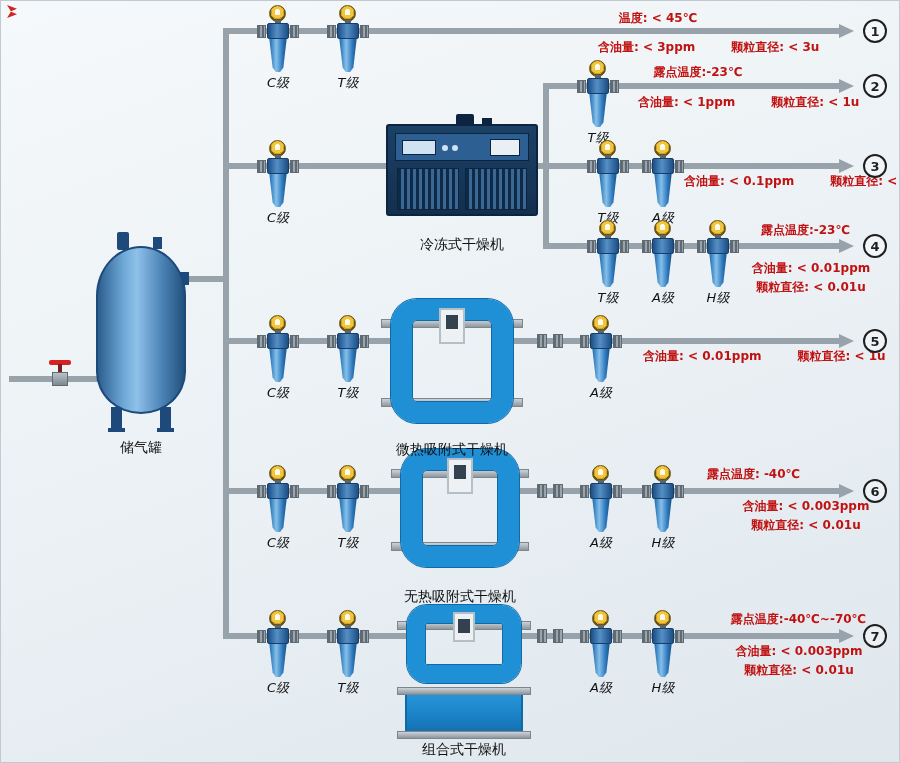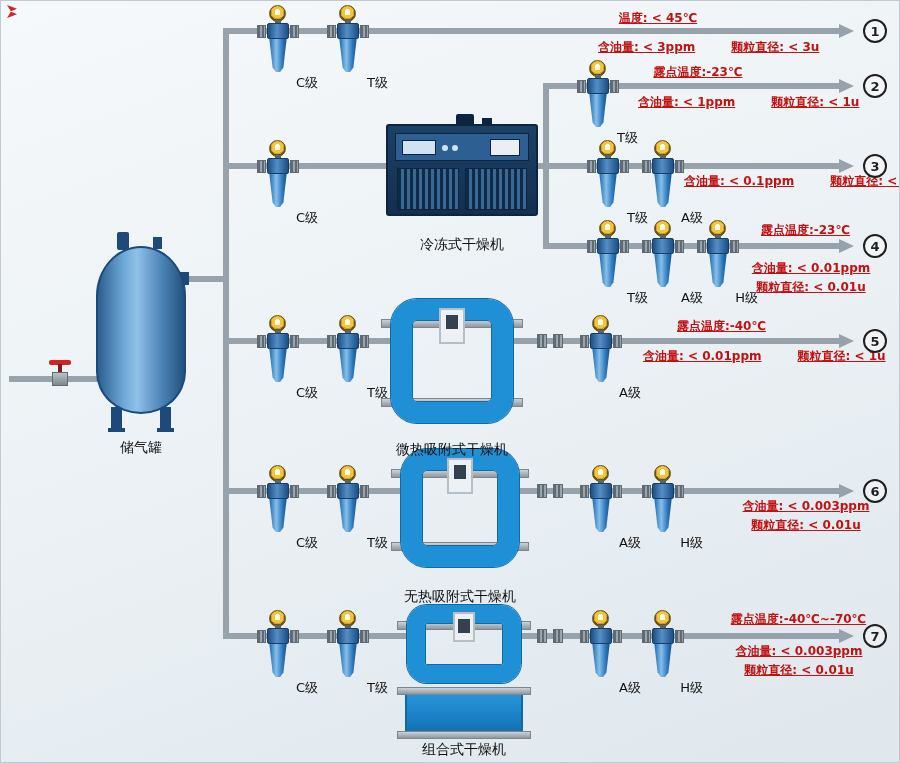--- a/index.html
+++ b/index.html
@@ -18,21 +18,21 @@
     border:1px solid #6b5512;}
   .filter .stem{position:absolute;left:27px;top:19px;width:6px;height:6px;background:#5a646c;}
   .filter .flange{position:absolute;top:24px;width:9px;height:13px;border:1px solid #5f6a72;
     background:repeating-linear-gradient(90deg,#5f6a72 0 2px,#9aa4ac 2px 4px);}
   .filter .fl{left:9px}.filter .fr{right:9px}
   .filter .head{position:absolute;left:19px;top:22px;width:22px;height:16px;border-radius:2px;
     background:linear-gradient(90deg,#1c4f86,#548fc6 45%,#1c4f86);border:1px solid #163e69;}
   .filter .bowl{position:absolute;left:21px;top:38px;width:18px;height:33px;
     background:linear-gradient(90deg,#1565ad,#85c0ea 40%,#2e77bd 75%,#12507f);
     clip-path:polygon(2% 0,98% 0,80% 86%,62% 100%,38% 100%,20% 86%);}
-  .filter .flabel{position:absolute;left:-10px;top:73px;width:80px;text-align:right;font-size:13px;color:#101010;}
+  .filter .flabel{position:absolute;left:-10px;top:73px;width:80px;text-align:center;font-size:13px;color:#101010;font-style:italic;}
 
   .coup{position:absolute;width:10px;height:14px;z-index:2;border:1px solid #5f6a72;
     background:repeating-linear-gradient(90deg,#5f6a72 0 2px,#9aa4ac 2px 4px);}
 
   
   .tbody{position:absolute;left:95px;top:245px;width:90px;height:168px;z-index:3;
     background:linear-gradient(90deg,#2c5e8e,#6ea9d8 30%,#8fc1e8 45%,#4a82b4 75%,#23517e);
     border:2px solid #1d4a7a;border-radius:45px 45px 45px 45px / 50px 50px 42px 42px;}
   .tfit{position:absolute;background:#1d4a7a;z-index:2;}
   .t1{left:116px;top:231px;width:12px;height:18px;border-radius:2px;}
@@ -79,21 +79,21 @@
 
   
   .cbox{position:absolute;left:404px;top:686px;width:118px;height:52px;z-index:3;
     background:linear-gradient(180deg,#2a9ae0 0%,#1a7fc4 60%,#136aa6);border:2px solid #0f6aa8;}
   .crail{position:absolute;left:-10px;right:-10px;height:8px;
     background:linear-gradient(#cdd3d8,#8e979e);border:1px solid #7d868d;}
   .crt{top:-2px}.crb{bottom:-2px}
 
   
   .dlabel{position:absolute;text-align:center;font-size:14px;color:#101010;z-index:4;margin-top:16px;}
-  .spec{position:absolute;color:#c11212;font-weight:bold;font-size:12px;white-space:nowrap;z-index:4;text-decoration:underline;}
+  .spec{position:absolute;color:#c11212;font-weight:bold;font-size:12px;white-space:nowrap;z-index:4;}
   .spec.center{text-align:center;}
   .specrow{display:flex;gap:36px;}
   .specstack{display:flex;flex-direction:column;gap:2px;align-items:center;}
 
   .numcirc{position:absolute;left:862px;width:24px;height:24px;border:2px solid #1f1f1f;border-radius:50%;
     display:flex;align-items:center;justify-content:center;font-size:13px;font-weight:600;color:#1f1f1f;
     background:rgba(255,255,255,0.35);z-index:4;}
 
   .cmark{position:absolute;left:6px;top:4px;width:10px;height:13px;background:#d42222;z-index:4;
     clip-path:polygon(0 0,100% 28%,35% 50%,100% 72%,0 100%,40% 50%);}
@@ -402,26 +402,26 @@
     <span>含油量: &lt; 0.1ppm</span>
     <span>颗粒直径: &lt; 1u</span>
   </div>
 
   <div class="spec center" style="left:712px;top:221px;width:185px">露点温度:-23℃</div>
   <div class="spec specstack" style="left:735px;top:259px;width:150px">
     <span>含油量: &lt; 0.01ppm</span>
     <span>颗粒直径: &lt; 0.01u</span>
   </div>
 
-  <div class="spec center" style="left:628px;top:317px;width:185px">露点温度:-40℃</div>
   <div class="spec specrow" style="left:642px;top:347px">
     <span>含油量: &lt; 0.01ppm</span>
     <span>颗粒直径: &lt; 1u</span>
   </div>
 
+  <div class="spec center" style="left:660px;top:465px;width:185px">露点温度: -40℃</div>
   <div class="spec specstack" style="left:725px;top:497px;width:160px">
     <span>含油量: &lt; 0.003ppm</span>
     <span>颗粒直径: &lt; 0.01u</span>
   </div>
 
   <div class="spec center" style="left:700px;top:610px;width:195px">露点温度:-40℃~-70℃</div>
   <div class="spec specstack" style="left:718px;top:642px;width:160px">
     <span>含油量: &lt; 0.003ppm</span>
     <span>颗粒直径: &lt; 0.01u</span>
   </div>

